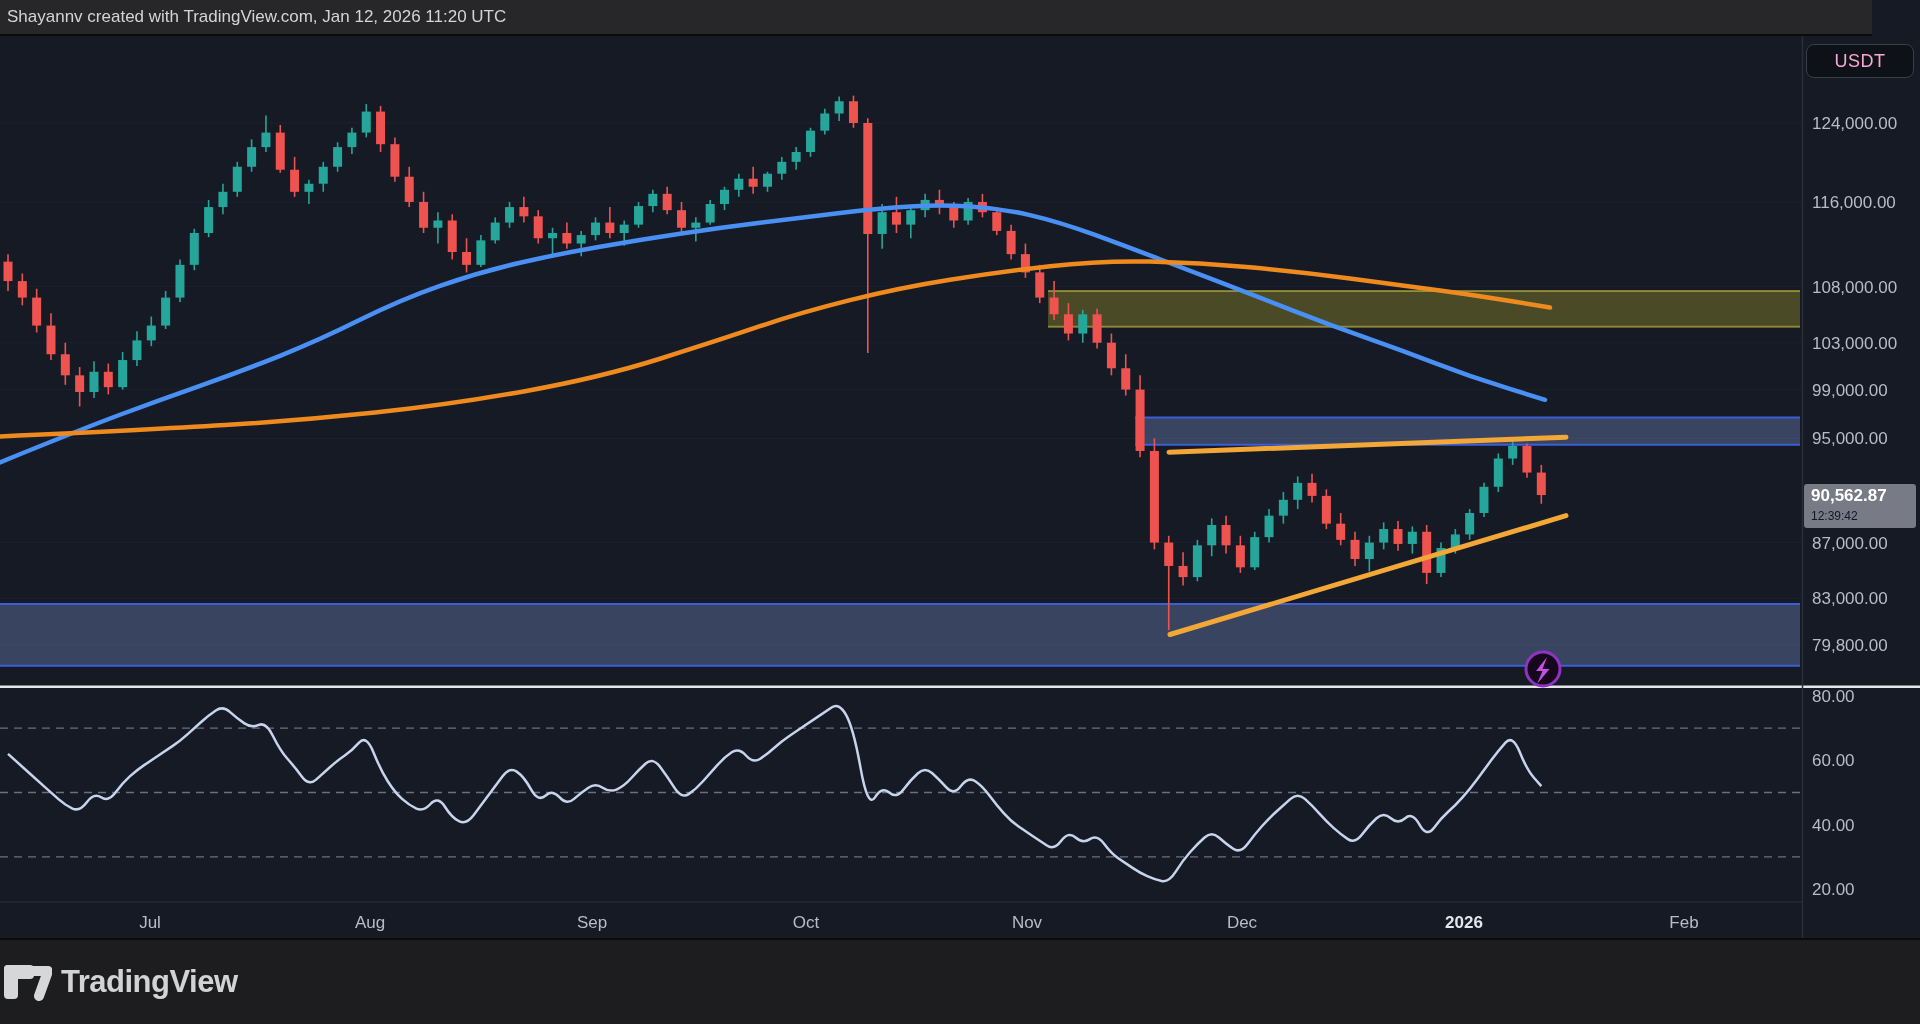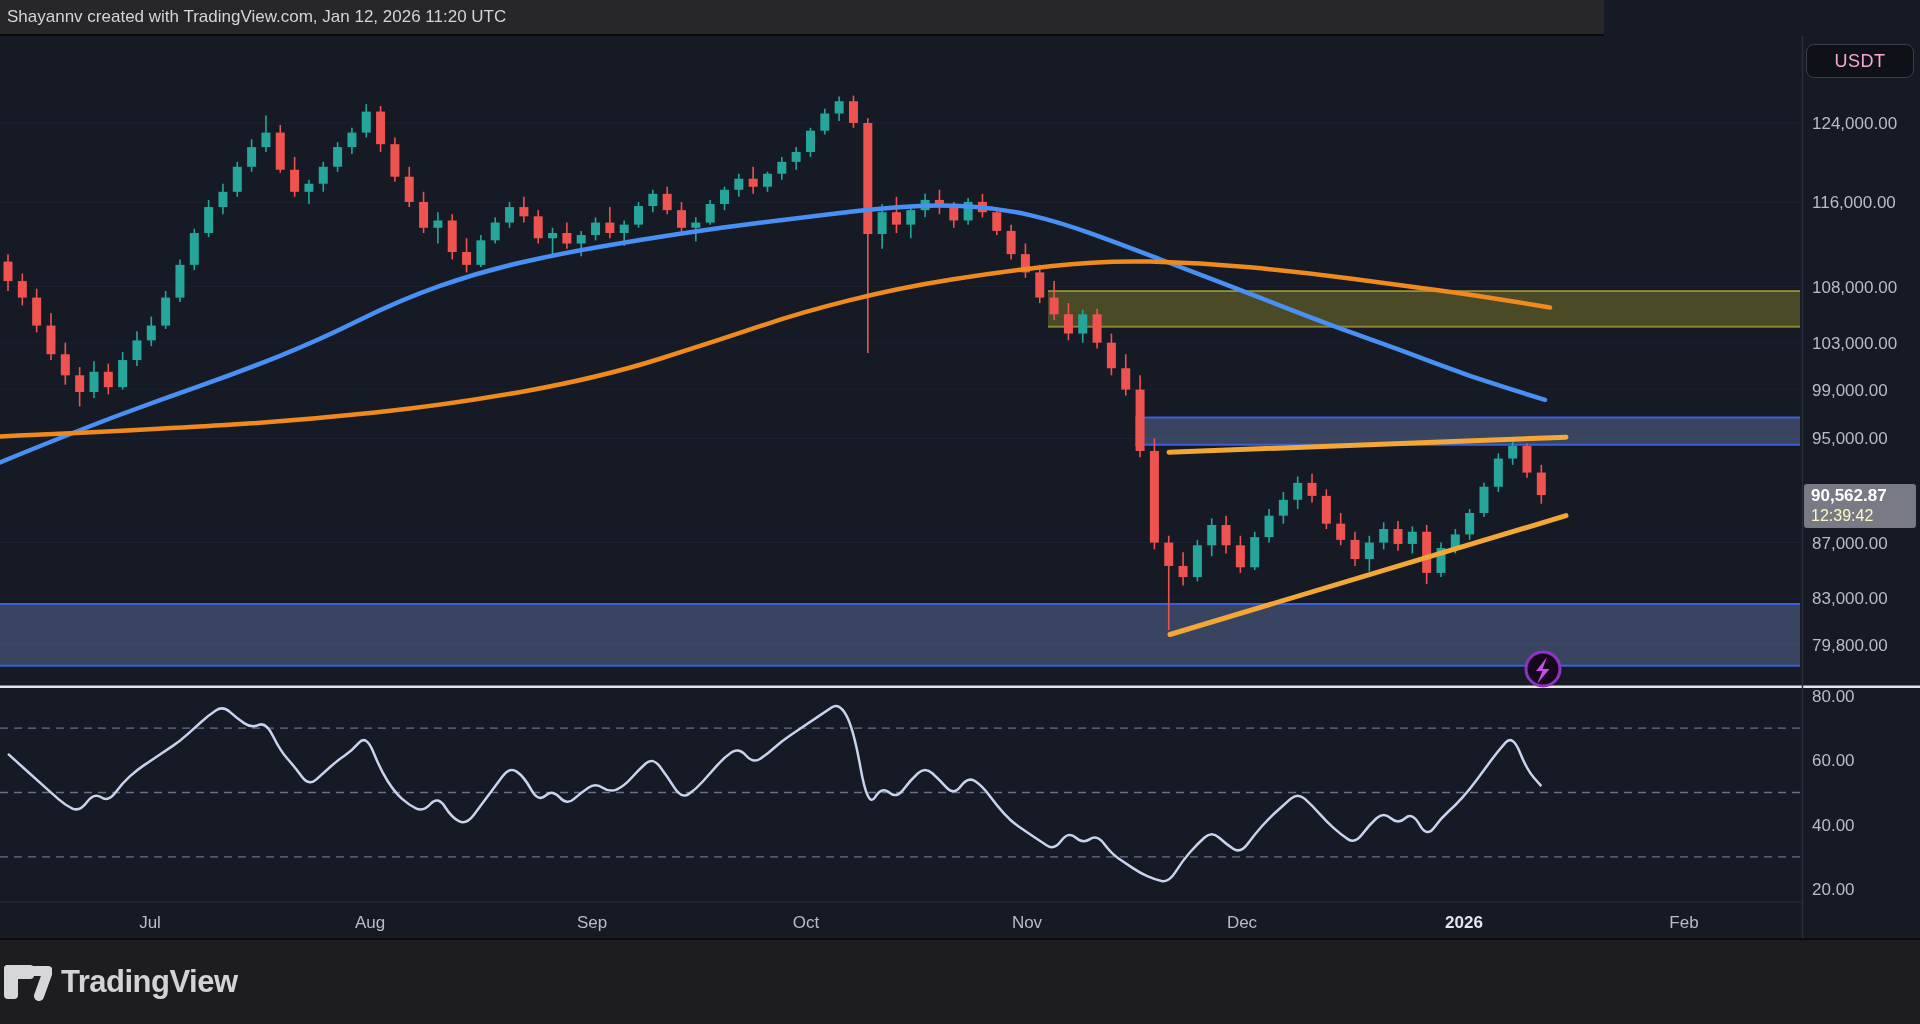--- a/index.html
+++ b/index.html
@@ -1,30 +1,30 @@
 <!DOCTYPE html>
 <html><head>
 <meta charset="utf-8">
 <style>
   html,body{margin:0;padding:0;background:#000;}
   *{box-sizing:border-box;}
   #stage{position:relative;width:1920px;height:1024px;background:#151a25;overflow:hidden;
          font-family:"Liberation Sans",sans-serif;}
-  #header-bar{position:absolute;top:0;left:0;width:1604px;height:36px;background:#272729;
+  #header-bar{position:absolute;top:0;left:0;width:1872px;height:36px;background:#272729;
               border-bottom:2px solid #0b0b0c;color:#d3d4d6;font-size:17px;line-height:34px;
               padding-left:7px;z-index:5;}
   #chart-svg{position:absolute;top:0;left:0;z-index:1;}
   #chart-svg text{font-family:"Liberation Sans",sans-serif;}
   #symbol-chip{position:absolute;left:1806px;top:44px;width:108px;height:34px;background:#0e1118;
                border:1px solid #3a3e47;border-radius:8px;color:#f9a8d4;font-size:18px;
                display:flex;align-items:center;justify-content:center;z-index:4;letter-spacing:.5px;}
   #price-badge{position:absolute;left:1804px;top:484px;width:112px;height:44px;background:#787b86;
                border-radius:3px;z-index:4;padding:2px 16px 0 7px;line-height:20px;}
   #price-badge .p{color:#ffffff;font-size:17px;font-weight:700;}
-  #price-badge .c{color:#fef9c3;font-size:16px;}
+  #price-badge .c{color:#0f172a;font-size:12px;}
   #footer-bar{position:absolute;left:0;top:938px;width:1920px;height:86px;background:#1d1d1f;
               border-top:2px solid #0b0b0c;display:flex;align-items:center;padding-left:2px;
               gap:9px;z-index:5;}
   #footer-brand-text{color:#d2d3d5;font-size:31px;font-weight:700;letter-spacing:-0.5px;}
 </style>
 </head>
 <body>
 
 <div id="stage">
   <div id="header-bar">

